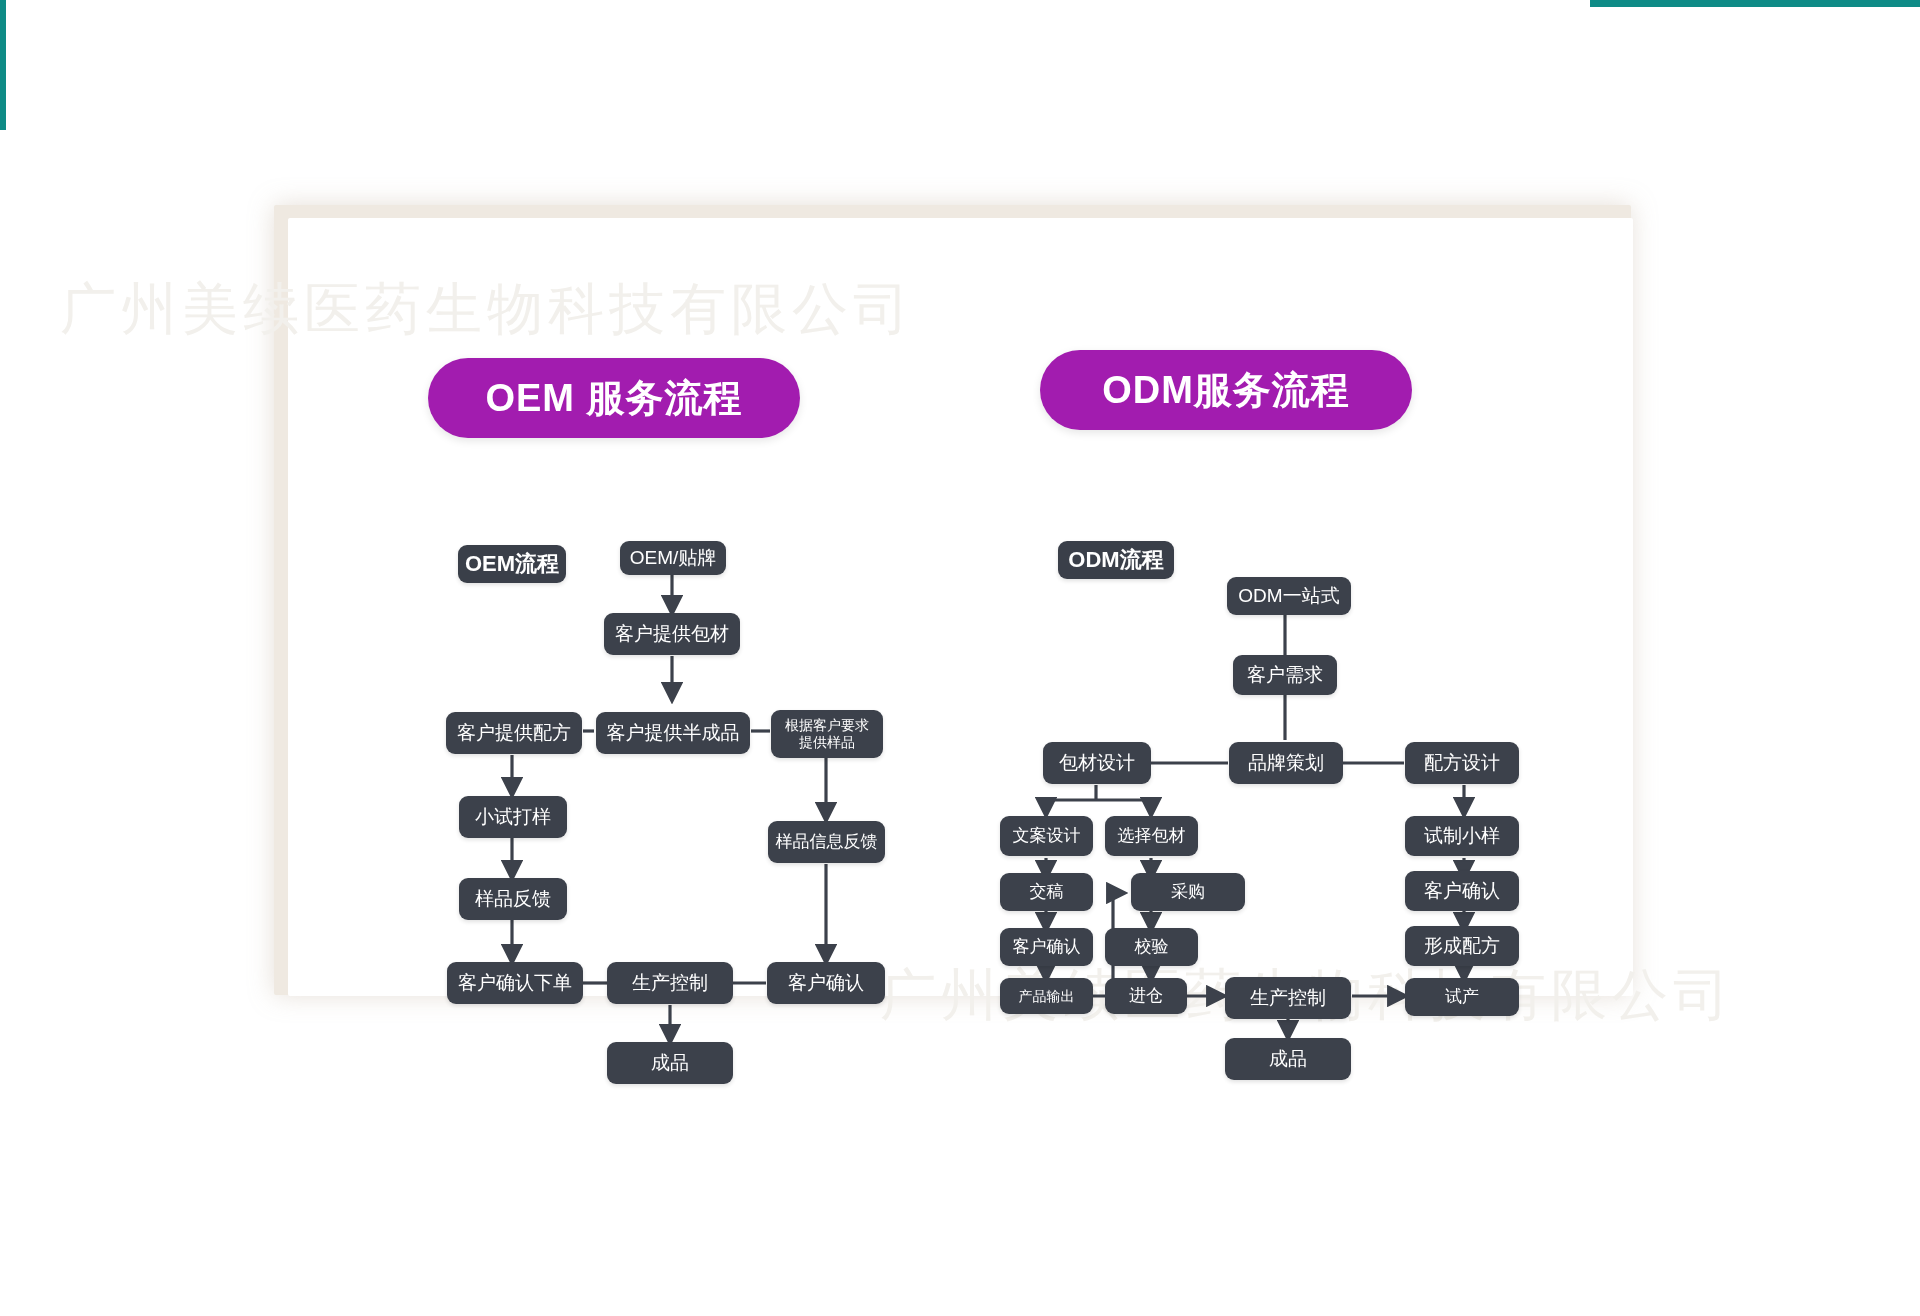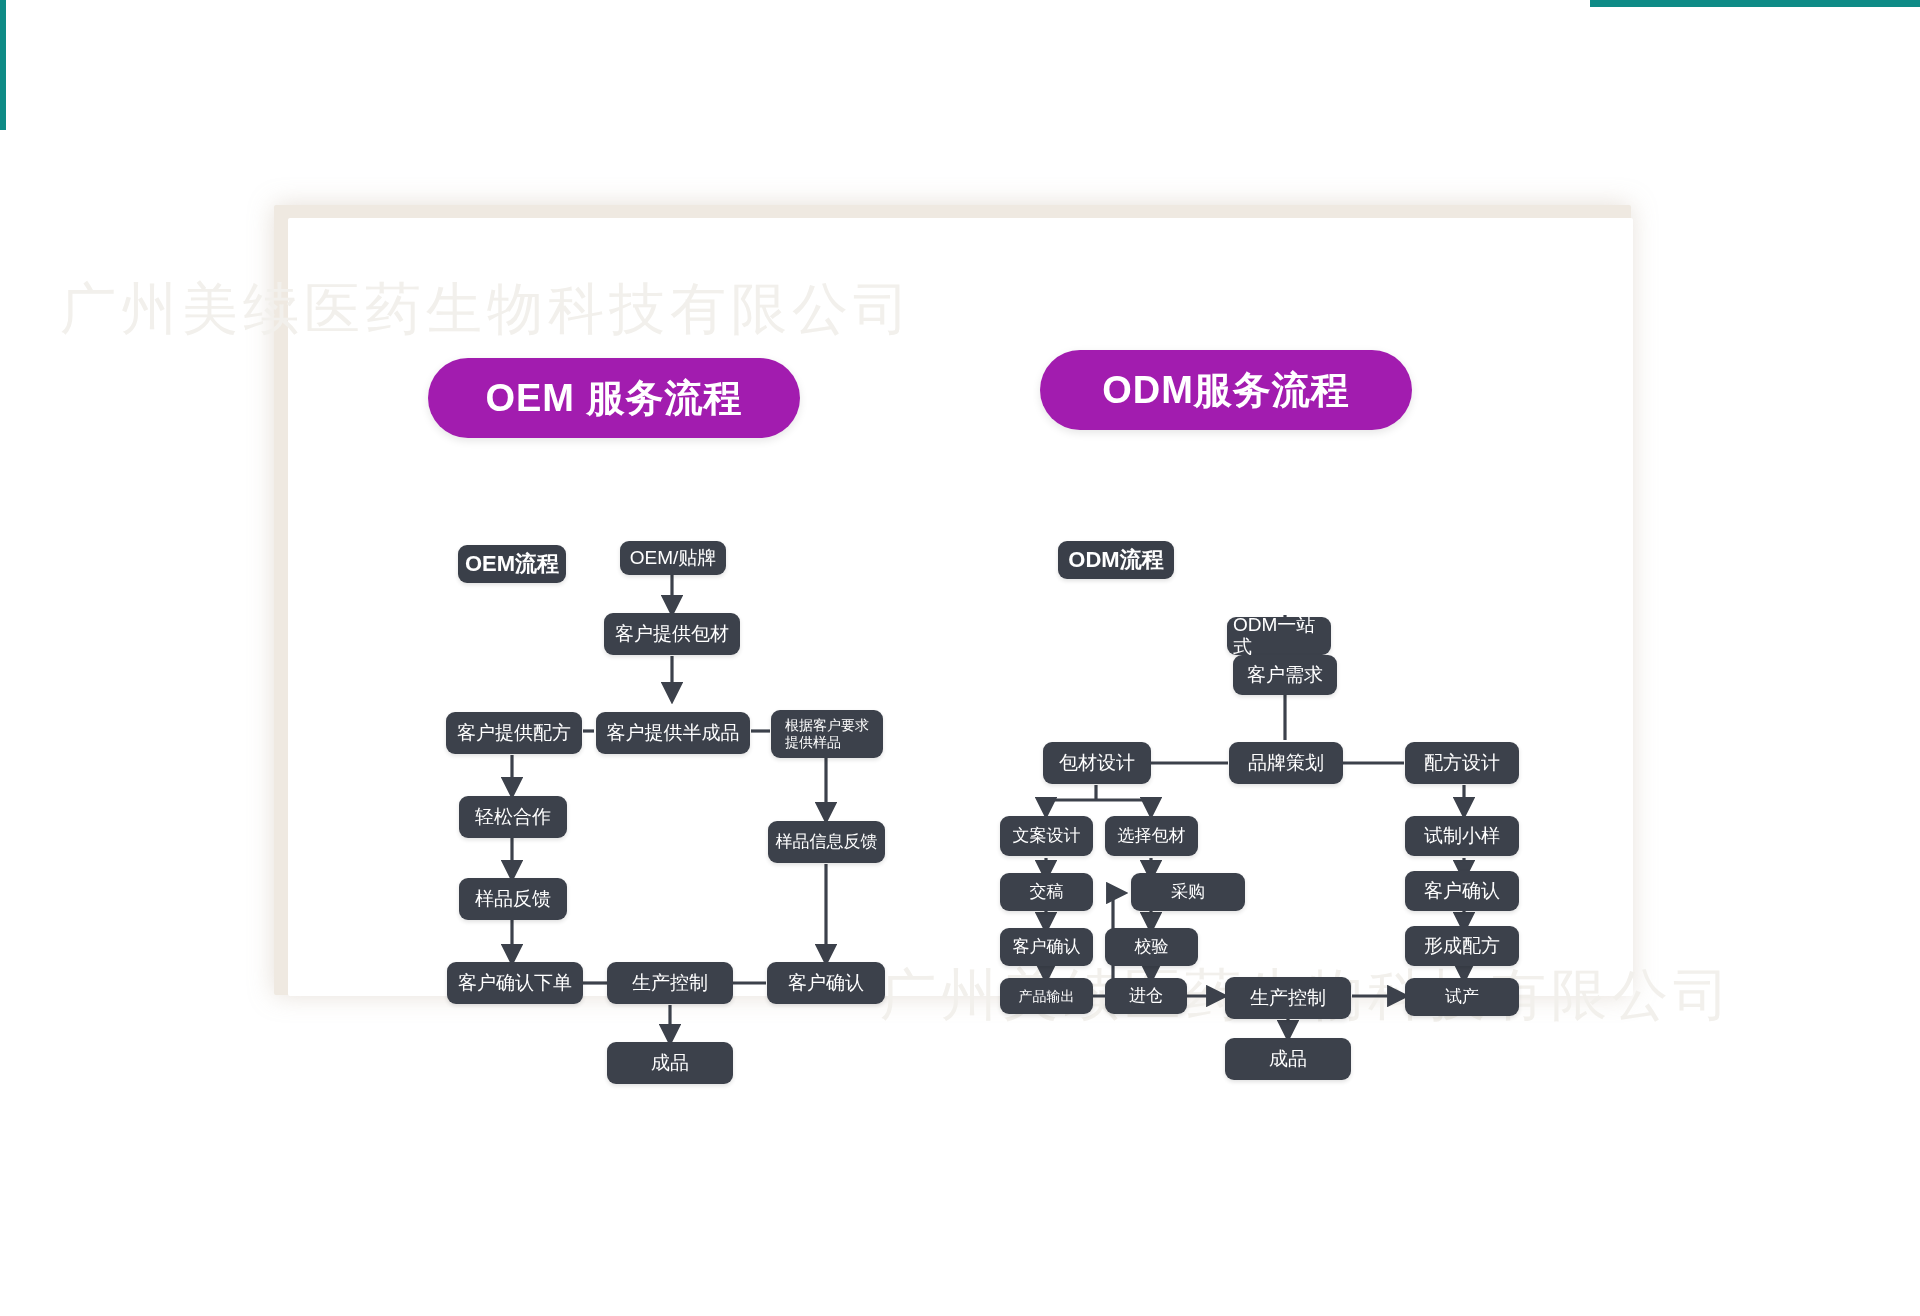--- a/index.html
+++ b/index.html
@@ -55,21 +55,21 @@
     font-size:38px;font-weight:bold;letter-spacing:1px;
     box-shadow:0 3px 9px rgba(0,0,0,.10);
   }
   .pill-oem{left:428px;top:358px;width:372px;height:80px;}
   .pill-odm{left:1040px;top:350px;width:372px;height:80px;}
 
   
   .flow{position:absolute;left:0;top:0;width:1920px;height:1316px;}
   .node{
     position:absolute;background:#3c414b;border-radius:9px;color:#ffffff;
-    display:flex;align-items:center;justify-content:center;text-align:left;
+    display:flex;align-items:center;justify-content:center;text-align:center;
     line-height:1.18;box-sizing:border-box;padding:2px 6px;
     box-shadow:0 2px 4px rgba(0,0,0,.12);
   }
   .node.head{background:#3a3f49;font-weight:bold;}
   .n-lg{font-size:22px;}
   .n-md{font-size:19px;}
   .n-sm{font-size:17px;}
   .n-xs{font-size:14px;}
   svg.lines{position:absolute;left:0;top:0;width:1920px;height:1316px;overflow:visible;}
 </style>
@@ -176,37 +176,37 @@
 
   <div class="node n-md" style="left:604px;top:613px;width:136px;height:42px;">客户提供包材</div>
 
   <div class="node n-md" style="left:446px;top:712px;width:136px;height:42px;">客户提供配方</div>
 
   <div class="node n-md" style="left:596px;top:712px;width:154px;height:42px;">客户提供半成品</div>
 
   <div class="node n-xs" style="left:771px;top:710px;width:112px;height:48px;white-space:pre-line;">根据客户要求
 提供样品</div>
 
-  <div class="node n-md" style="left:459px;top:796px;width:108px;height:42px;">轻松合作</div>
+  <div class="node n-md" style="left:459px;top:796px;width:108px;height:42px;">小试打样</div>
 
   <div class="node n-md" style="left:459px;top:878px;width:108px;height:42px;">样品反馈</div>
 
   <div class="node n-sm" style="left:768px;top:821px;width:117px;height:42px;">样品信息反馈</div>
 
   <div class="node n-md" style="left:447px;top:962px;width:136px;height:42px;">客户确认下单</div>
 
   <div class="node n-md" style="left:607px;top:962px;width:126px;height:42px;">生产控制</div>
 
   <div class="node n-md" style="left:767px;top:962px;width:118px;height:42px;">客户确认</div>
 
   <div class="node n-md" style="left:607px;top:1042px;width:126px;height:42px;">成品</div>
 
   <div class="node head n-lg" style="left:1058px;top:541px;width:116px;height:38px;">ODM流程</div>
 
-  <div class="node n-md" style="left:1227px;top:577px;width:104px;height:38px;margin-top:40px;">ODM一站式</div>
+  <div class="node n-md" style="left:1227px;top:577px;width:124px;height:38px;">ODM一站式</div>
 
   <div class="node n-md" style="left:1233px;top:655px;width:104px;height:40px;">客户需求</div>
 
   <div class="node n-md" style="left:1043px;top:742px;width:108px;height:42px;">包材设计</div>
 
   <div class="node n-md" style="left:1229px;top:742px;width:114px;height:42px;">品牌策划</div>
 
   <div class="node n-md" style="left:1405px;top:742px;width:114px;height:42px;">配方设计</div>
 
   <div class="node n-sm" style="left:1000px;top:816px;width:93px;height:40px;">文案设计</div>

